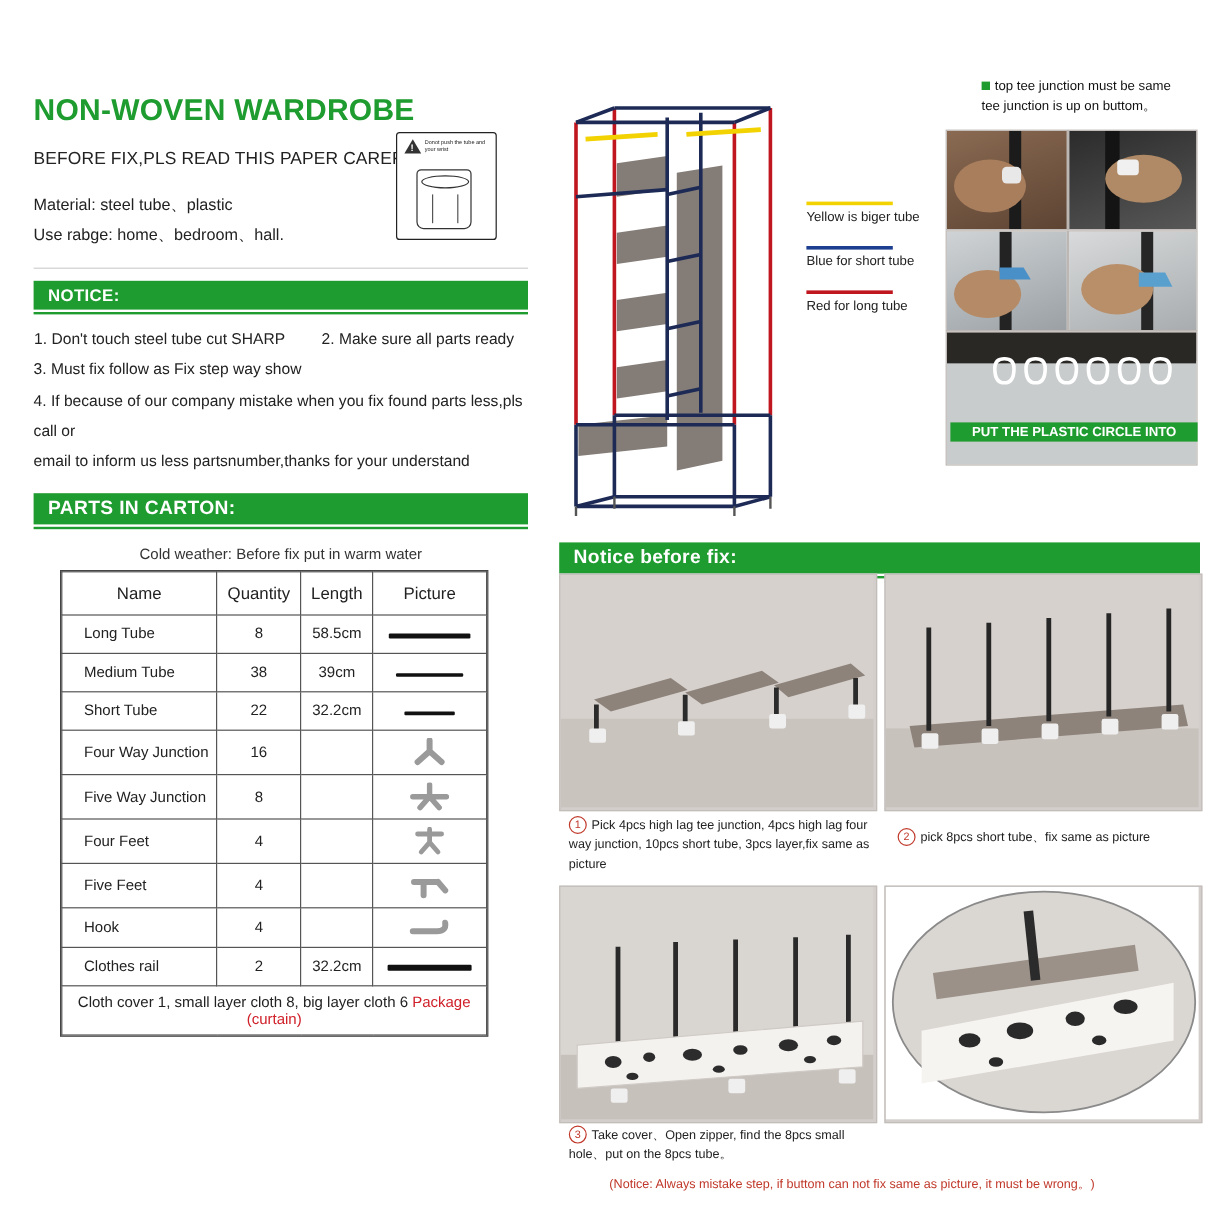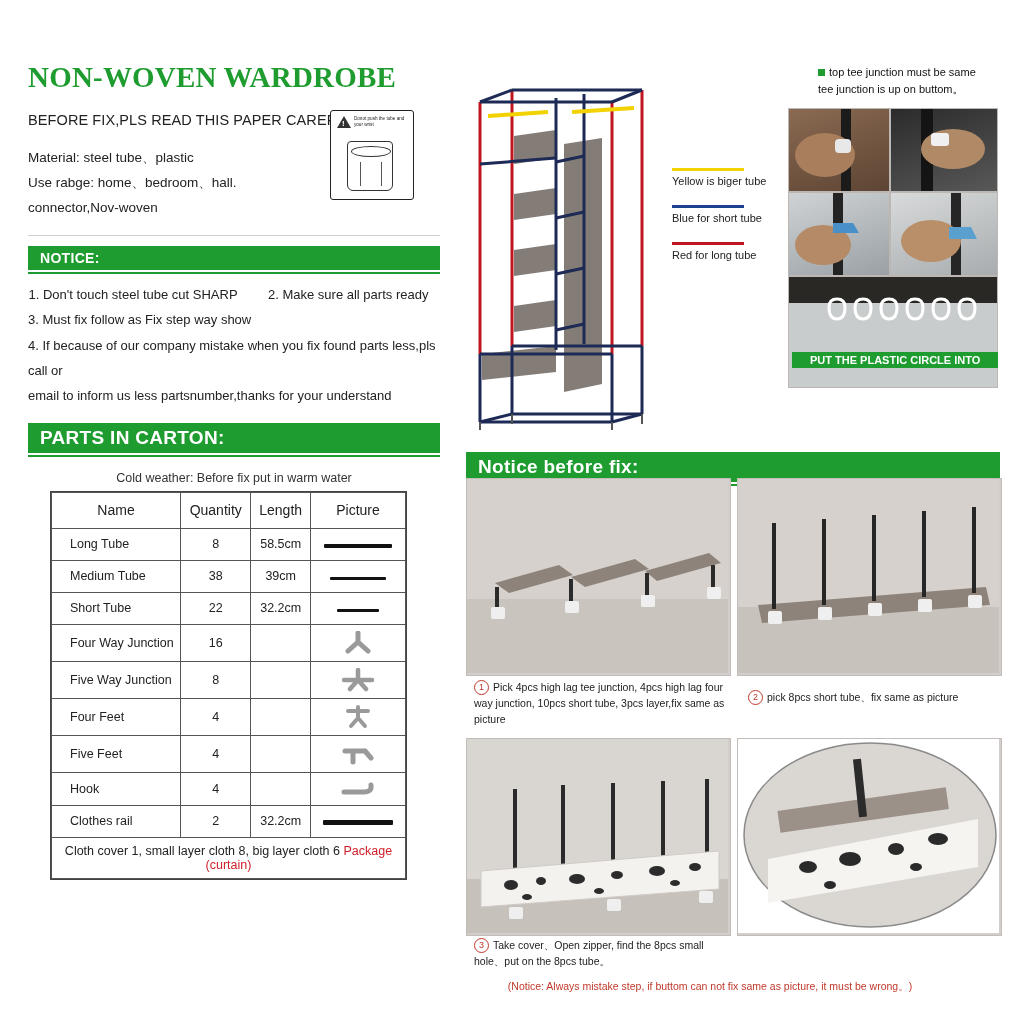--- a/index.html
+++ b/index.html
@@ -22,27 +22,26 @@
   }
 
   
   .left-col {
     position: absolute;
     left: 28px;
     top: 60px;
     width: 412px;
   }
   .main-title {
-    font-size: 29px;
+    font-size: 25px;
     font-weight: bold;
     color: #1e9c2f;
     letter-spacing: 0.2px;
-    margin: 1px 0 18px 0;
+    margin: 18px 0 18px 0;
     white-space: nowrap;
-    font-family: Liberation Serif, serif;
   }
   .subtitle {
     font-size: 14.5px;
     color: #222;
     margin: 0 0 18px 0;
     letter-spacing: 0.1px;
   }
   .usage-block {
     font-size: 13.5px;
     line-height: 1.85;
@@ -124,21 +123,21 @@
   }
 
   .green-bar {
     background: #1e9c2f;
     color: #fff;
     font-size: 14px;
     font-weight: bold;
     padding: 4px 0 4px 12px;
     letter-spacing: 0.3px;
   }
-  .green-bar.small { font-size: 19px; }
+  .green-bar.small { font-size: 16px; }
   .bar-underline {
     height: 2px;
     background: #1e9c2f;
     margin-top: 2px;
   }
 
   .notice-list {
     font-size: 13px;
     line-height: 1.95;
     color: #222;
@@ -321,21 +320,20 @@
 <div class="page">
 
   <div class="left-col">
 
     <h1 class="main-title">NON-WOVEN WARDROBE</h1>
     <div class="subtitle">BEFORE FIX,PLS READ THIS PAPER CAREFULLY</div>
 
     <div class="usage-block">
       <div>Material: steel tube、plastic</div>
       <div>Use rabge: home、bedroom、hall.</div>
-      <div>connector,Nov-woven</div>
     </div>
 
     <div class="caution-box">
       <div class="caution-head">
         <span class="caution-tri"></span>
         <span class="caution-text">Donot push the tube and your wrist</span>
       </div>
       <div class="caution-roll"></div>
     </div>
 

